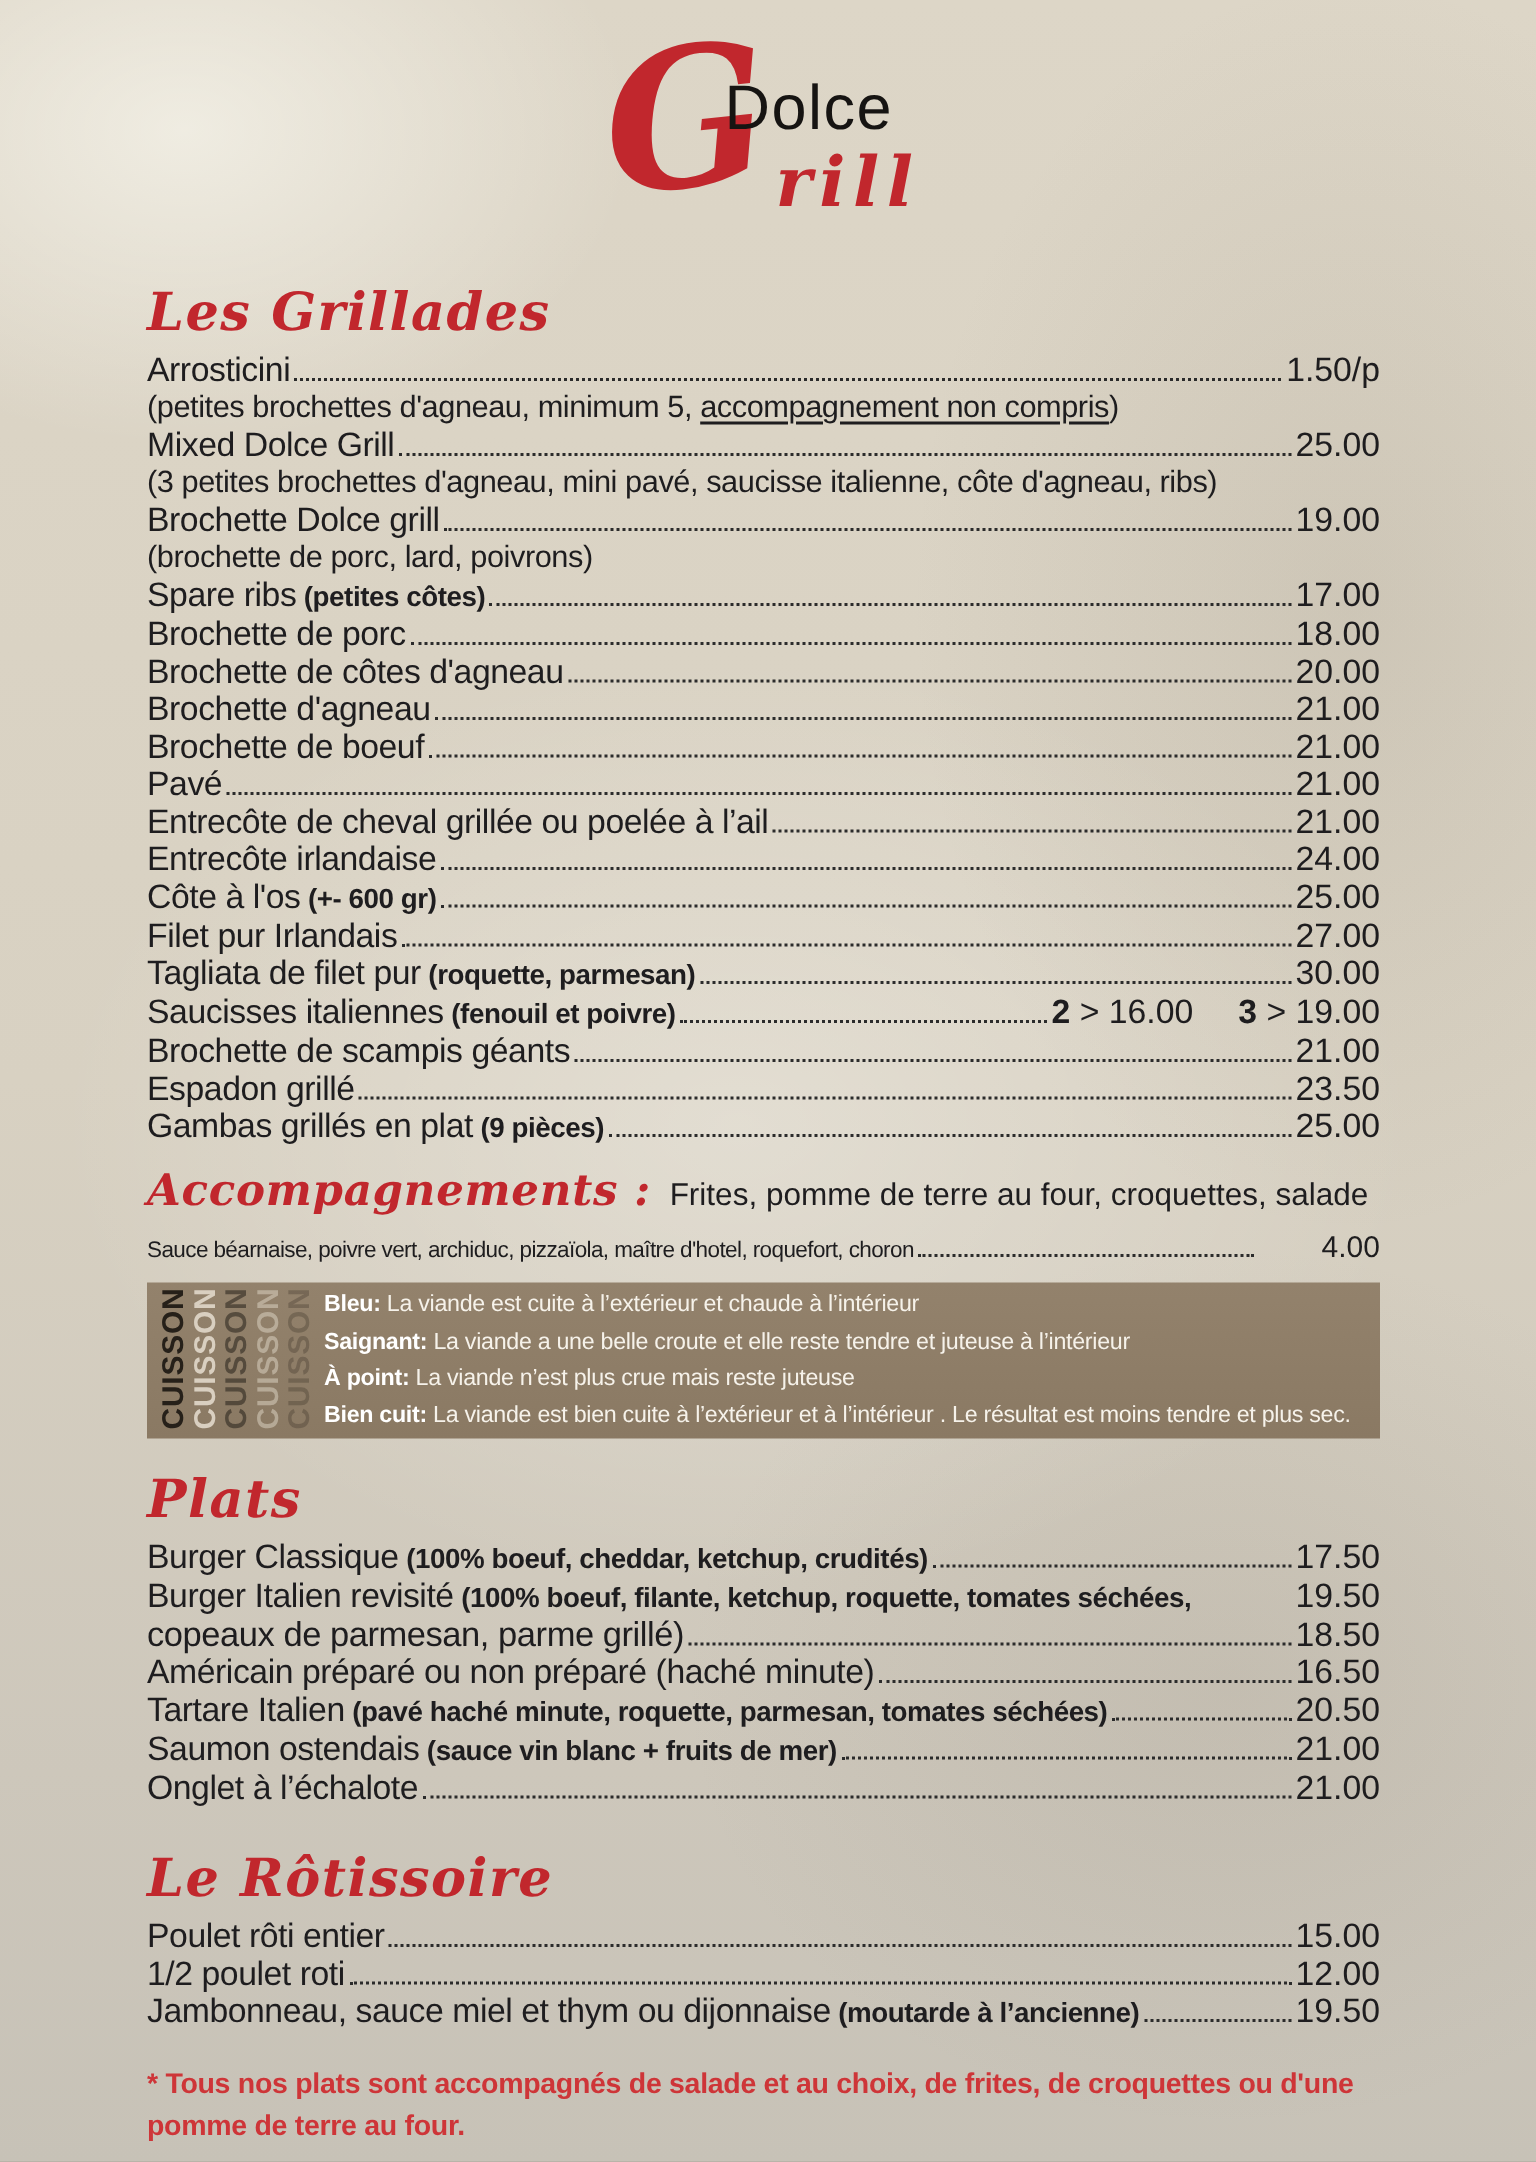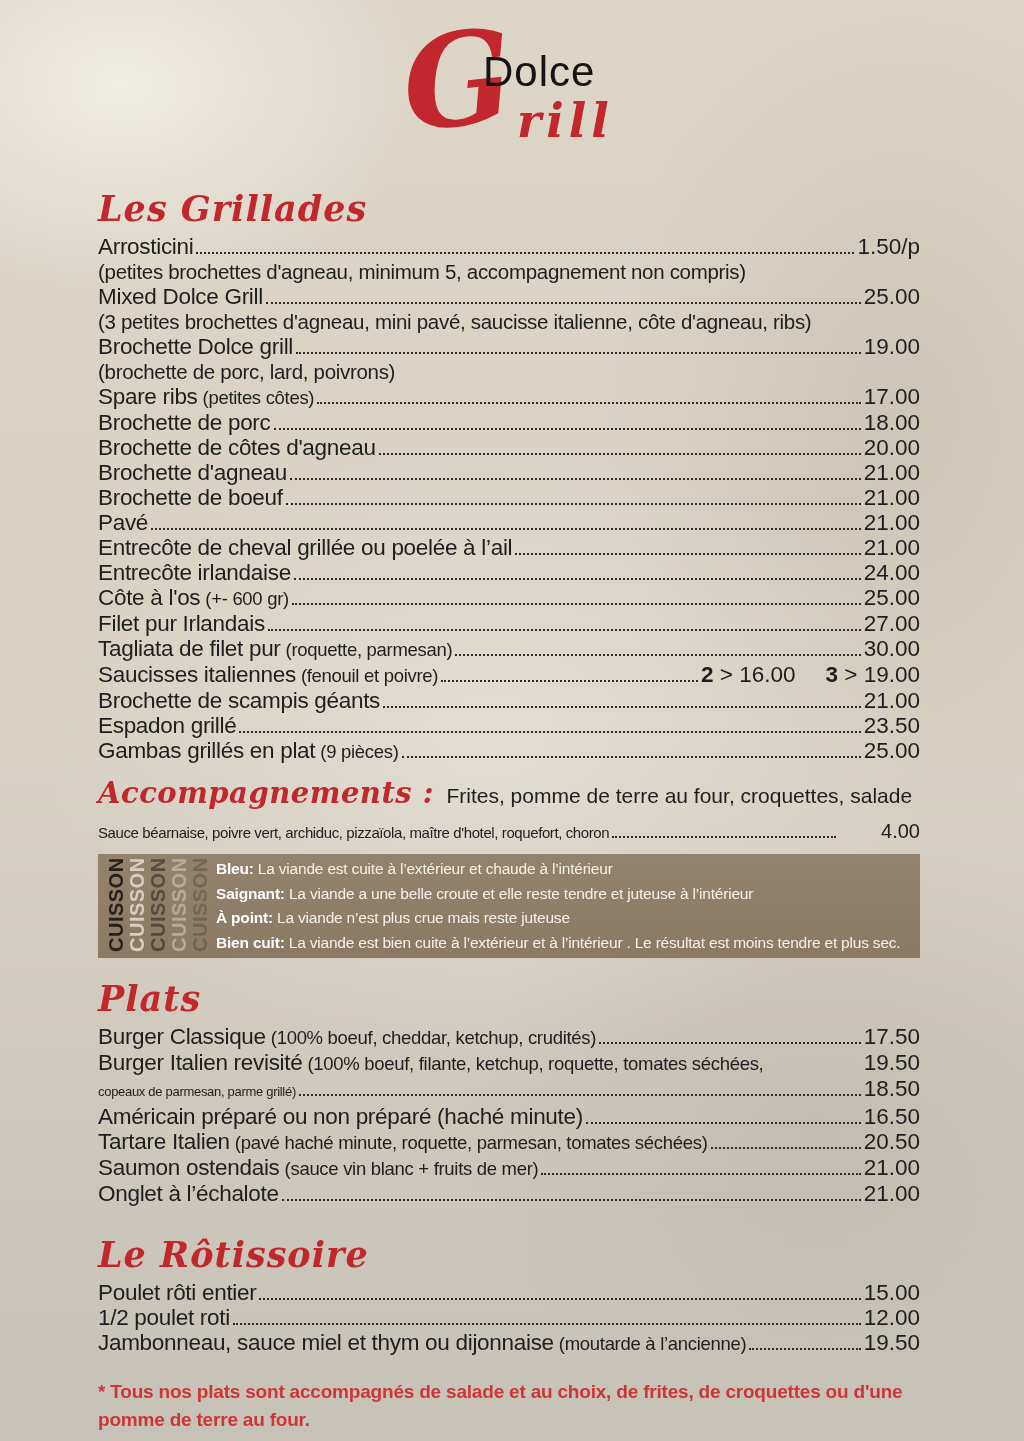--- a/index.html
+++ b/index.html
@@ -45,30 +45,30 @@
     color:#c1272d; letter-spacing:1px;
     margin:0 0 5px 0;
   }
   .h-grillades { margin-top:22px; }
   .h-plats     { margin-top:20px; }
   .h-rotissoire{ margin-top:28px; }
 
   
   .row { display:flex; align-items:baseline; line-height:25px; }
   .name { font-size:22.5px; letter-spacing:-0.3px; white-space:nowrap; }
-  .note { font-size:18.5px; letter-spacing:-0.3px; margin-left:5px; white-space:nowrap; }
-  .cont { font-size:13px; letter-spacing:-0.3px; white-space:nowrap; }
+  .note { font-size:18.5px; letter-spacing:-0.3px; margin-left:5px; white-space:nowrap;font-weight:bold; }
+  .cont { font-size:23px; letter-spacing:-0.3px; white-space:nowrap; }
   .leader { flex:1 1 auto; min-width:12px; border-bottom:2.6px dotted #2b2b2b; margin:0 3px 4px 3px; }
   .leader.nodots { border-bottom:none; }
   .price { font-size:22.5px; white-space:nowrap; text-align:right; min-width:56px; }
   .dual { white-space:nowrap; font-size:22.5px; }
   .dual b { font-weight:700; }
   .dual .gap { display:inline-block; width:30px; }
   .sub-line { font-size:20.5px; letter-spacing:-0.3px; line-height:25px; }
-  .underline { text-underline-offset:3px; }
+  .underline { text-decoration:underline; text-underline-offset:3px; }
 
   
   .accomp { margin-top:12px; line-height:32px; }
   .script-inline { font:italic 700 29px "DejaVu Serif", serif; color:#c1272d; letter-spacing:0.5px; }
   .accomp-text { font-size:21px; margin-left:8px; }
   .sauce-row { margin-top:4px; line-height:27px; }
   .sauce-name { font-size:15px; letter-spacing:-0.4px; white-space:nowrap; }
   .sauce-row .leader { margin-right:0; }
   .sauce-price { margin-left:28px; font-size:20px; }
 

